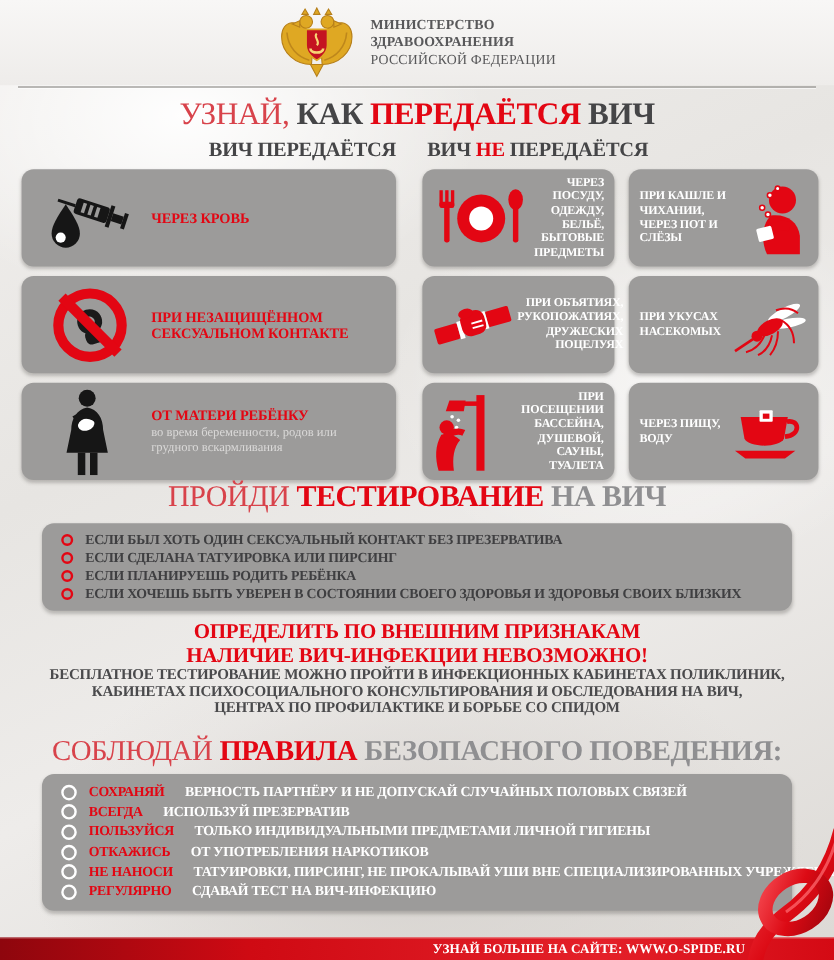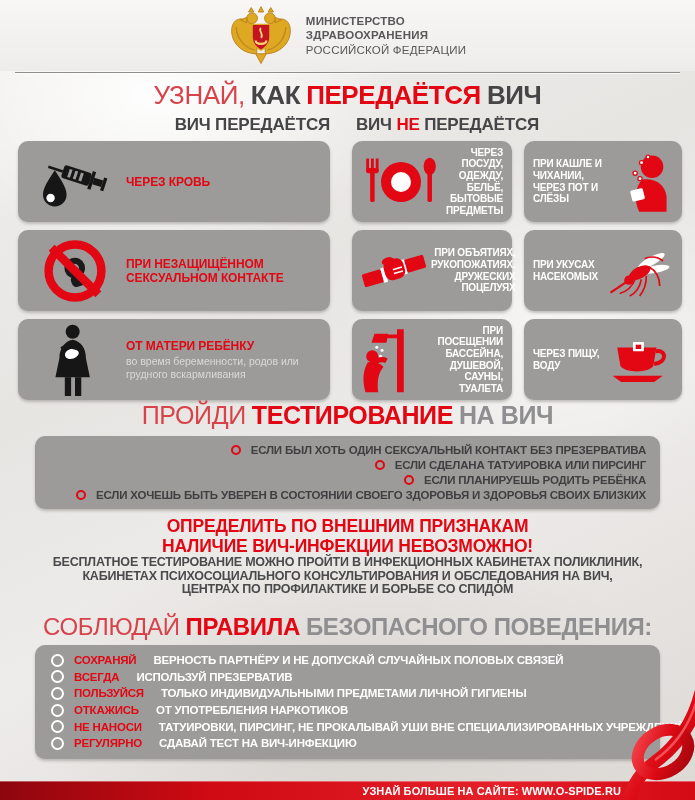--- a/index.html
+++ b/index.html
@@ -1,18 +1,18 @@
 <!DOCTYPE html>
 <html><head>
 <meta charset="utf-8">
 <style>
   html,body{margin:0;padding:0;background:#cfccc9;}
   .poster{
     position:relative;width:695px;height:800px;overflow:hidden;
-    font-family:Liberation Sans, sans-serif;
+    font-family:Liberation Serif, serif;
     background:
       radial-gradient(ellipse 420px 260px at 22% 12%, rgba(255,255,255,.95), rgba(255,255,255,0) 60%),
       radial-gradient(ellipse 400px 300px at 78% 40%, rgba(255,255,255,.55), rgba(255,255,255,0) 55%),
       radial-gradient(ellipse 500px 300px at 50% 90%, rgba(214,210,206,.9), rgba(214,210,206,0) 65%),
       linear-gradient(155deg,#f2f0ee 0%,#e7e5e2 38%,#eeecea 62%,#dcd9d5 100%);
   }
   
   .hdr{position:absolute;top:0;left:0;right:0;height:71px;
     display:flex;align-items:center;justify-content:center;gap:13px;
     background:linear-gradient(#f8f7f6,#eeecea);}
@@ -50,21 +50,21 @@
   .r-txt{flex:1;color:#fff;font-weight:bold;font-size:10px;line-height:11.6px;letter-spacing:-.2px;}
   .ic-left .r-txt{text-align:right;padding-left:4px;}
   .ic-right .r-txt{text-align:left;padding-right:4px;}
   .r-ic{flex:0 0 auto;display:flex;justify-content:center;align-items:center;}
   
   .graybox{position:absolute;left:35px;width:625px;background:#9c9b9a;border-radius:10px;
     box-shadow:0 2px 3px rgba(60,58,55,.28);box-sizing:border-box;list-style:none;margin:0;}
   .box-test{top:436px;padding:6px 14px 6px 14px;}
   .box-rules{top:645px;padding:7px 14px 7px 16px;}
   .graybox li{display:flex;align-items:center;}
-  .box-test li{padding:1.6px 0;justify-content:flex-end;}
+  .box-test li{padding:1.6px 0;}
   .box-rules li{padding:1.8px 0;}
   .dot-s{flex:0 0 auto;width:6px;height:6px;border:2px solid #e30613;border-radius:50%;margin:0 10px 0 2px;}
   .dot-b{flex:0 0 auto;width:9px;height:9px;border:2.5px solid #fff;border-radius:50%;margin:0 10px 0 0;}
   .ti{color:#3f3f41;font-weight:bold;font-size:11.5px;letter-spacing:-.2px;white-space:nowrap;}
   .ri{color:#fff;font-weight:bold;font-size:11.5px;letter-spacing:-.2px;white-space:nowrap;}
   .ri .lead{color:#e30613;margin-right:17px;}
   
   .warn{position:absolute;top:517px;left:0;right:0;text-align:center;}
   .warn .wl{color:#e30613;font-weight:bold;font-size:17.5px;line-height:19.5px;letter-spacing:-.2px;}
   .warn .wi{color:#4a4a4c;font-weight:bold;font-size:12.5px;line-height:13.5px;letter-spacing:-.2px;margin-top:0;}

